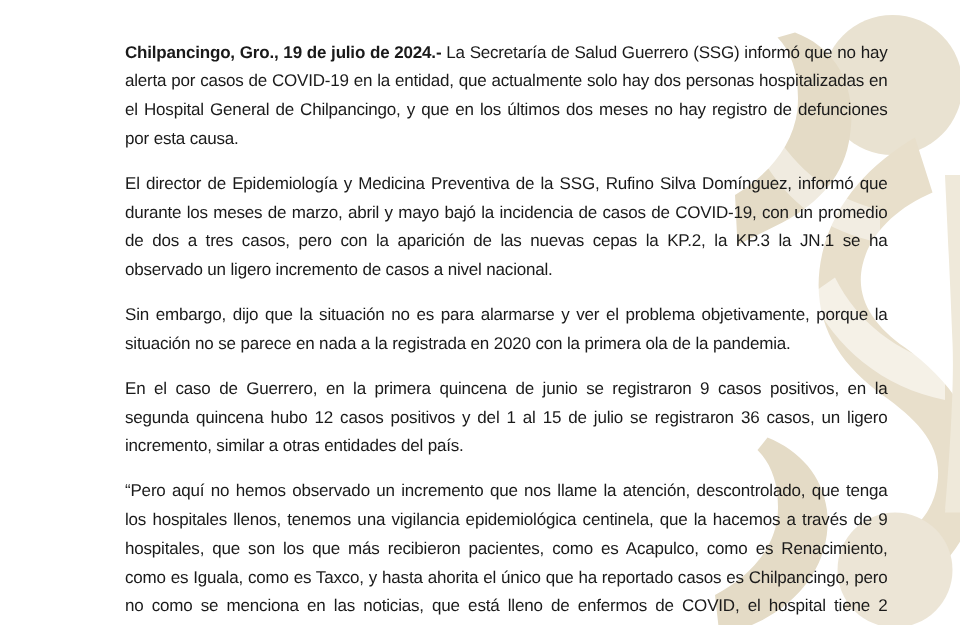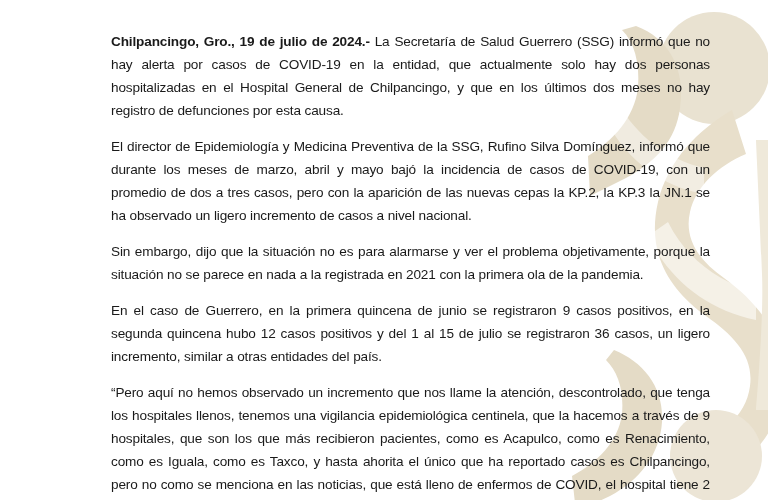--- a/index.html
+++ b/index.html
@@ -47,21 +47,21 @@
   
   #doc {
     position: absolute;
     left: 96px;
     top: 30px;
     width: 614px;
     z-index: 2;
   }
 
   .para {
-    margin: 0 0 13px 15px;
+    margin: 0 0 13px 4px;
     padding: 0;
     font-size: 13.6px;
     line-height: 23px;
     color: #1a1a1a;
     text-align: justify;
     text-justify: inter-word;
     letter-spacing: -0.15px;
     word-spacing: 0.1px;
     -webkit-font-smoothing: antialiased;
   }
@@ -100,21 +100,21 @@
       </g>
     </svg>
   </div>
 
   <div id="doc">
 
     <p class="para"><span class="lead-date">Chilpancingo, Gro., 19 de julio de 2024.-</span><span> La Secretaría de Salud Guerrero (SSG) informó que no hay alerta por casos de COVID-19 en la entidad, que actualmente solo hay dos personas hospitalizadas en el Hospital General de Chilpancingo, y que en los últimos dos meses no hay registro de defunciones por esta causa.</span></p>
 
     <p class="para">El director de Epidemiología y Medicina Preventiva de la SSG, Rufino Silva Domínguez, informó que durante los meses de marzo, abril y mayo bajó la incidencia de casos de COVID-19, con un promedio de dos a tres casos, pero con la aparición de las nuevas cepas la KP.2, la KP.3 la JN.1 se ha observado un ligero incremento de casos a nivel nacional.</p>
 
-    <p class="para">Sin embargo, dijo que la situación no es para alarmarse y ver el problema objetivamente, porque la situación no se parece en nada a la registrada en 2021 con la primera ola de la pandemia.</p>
+    <p class="para">Sin embargo, dijo que la situación no es para alarmarse y ver el problema objetivamente, porque la situación no se parece en nada a la registrada en 2020 con la primera ola de la pandemia.</p>
 
     <p class="para">En el caso de Guerrero, en la primera quincena de junio se registraron 9 casos positivos, en la segunda quincena hubo 12 casos positivos y del 1 al 15 de julio se registraron 36 casos, un ligero incremento, similar a otras entidades del país.</p>
 
     <p class="para">“Pero aquí no hemos observado un incremento que nos llame la atención, descontrolado, que tenga los hospitales llenos, tenemos una vigilancia epidemiológica centinela, que la hacemos a través de 9 hospitales, que son los que más recibieron pacientes, como es Acapulco, como es Renacimiento, como es Iguala, como es Taxco, y hasta ahorita el único que ha reportado casos es Chilpancingo, pero no como se menciona en las noticias, que está lleno de enfermos de COVID, el hospital tiene 2 pacientes en este momento hospitalizados por COVID”, explicó el funcionario.</p>
 
   </div>
 
 </div>
 
 </body></html>

